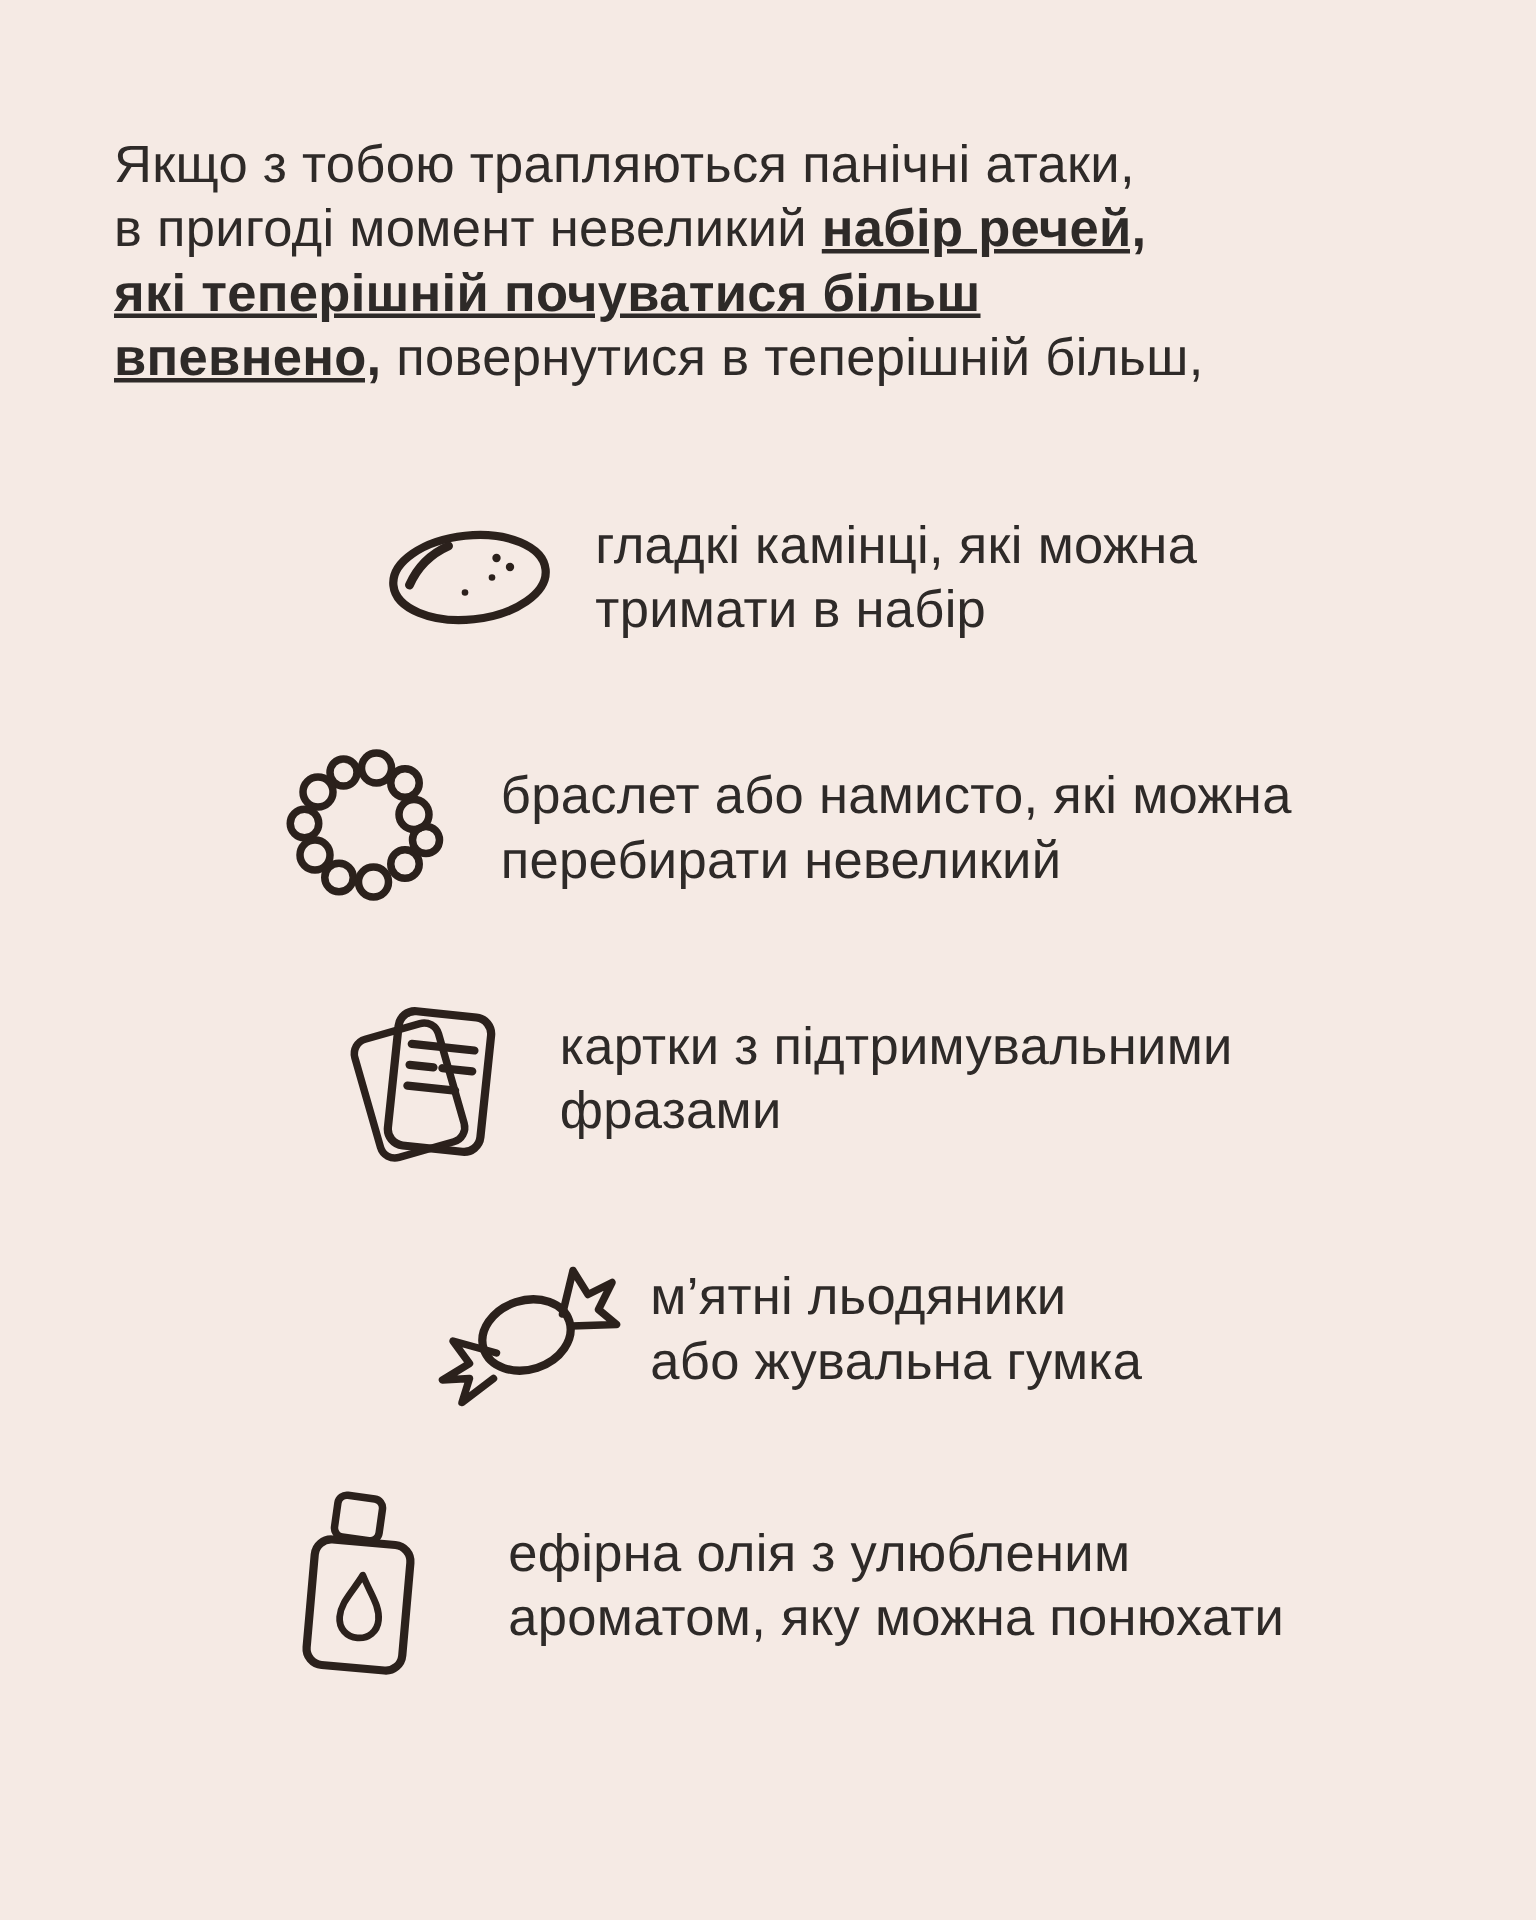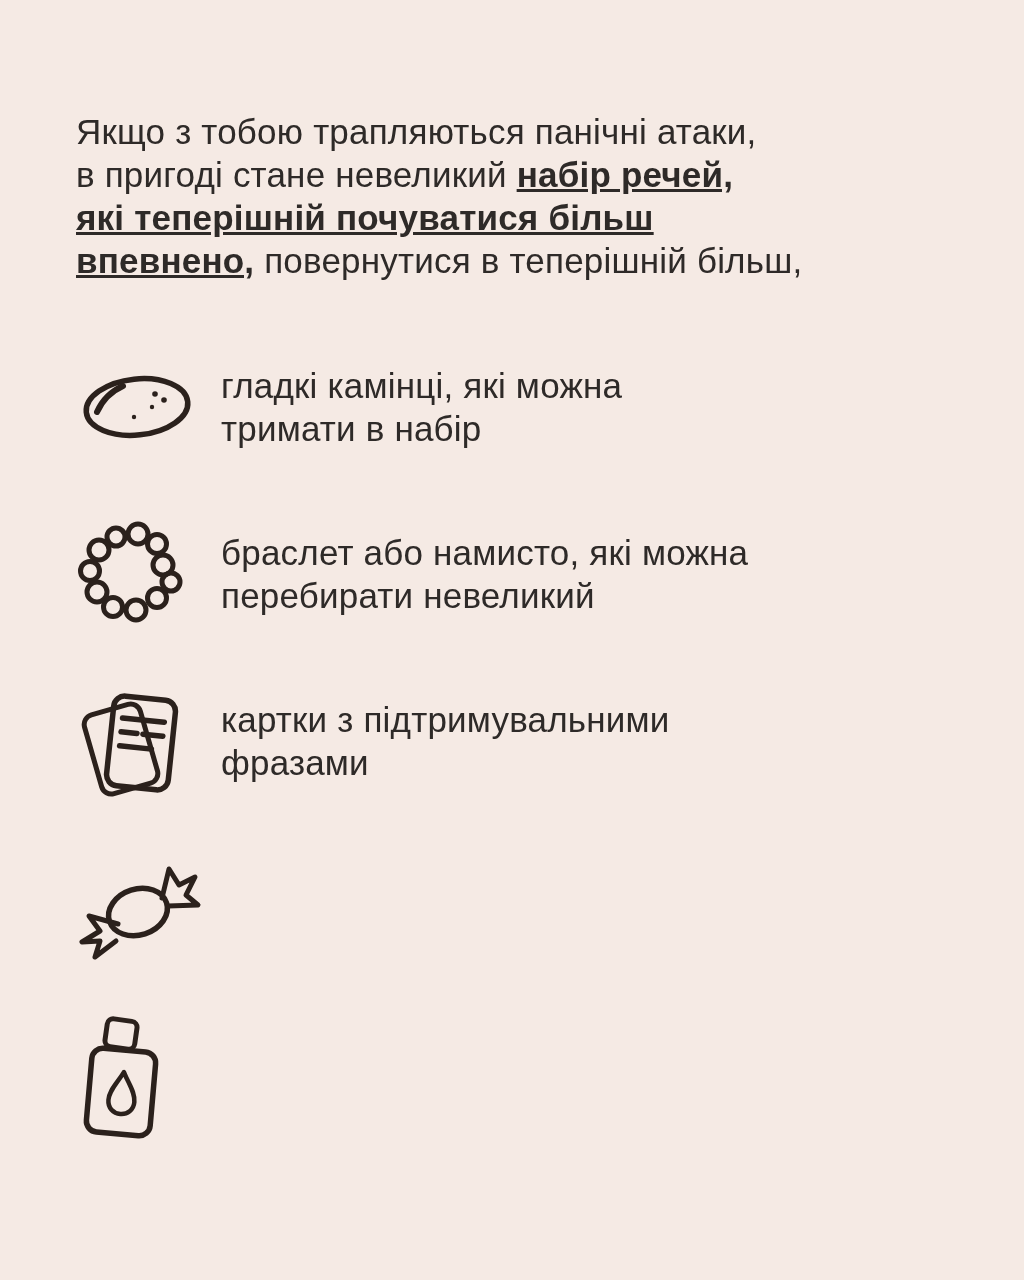--- a/index.html
+++ b/index.html
@@ -8,21 +8,21 @@
   }
   body {
     width: 1024px;
     height: 1280px;
     background: #f5eae4;
     font-family: "Liberation Sans", sans-serif;
     color: #2e2a28;
     overflow: hidden;
   }
   .content {
-    padding: 110px 50px 0 76px;
+    padding: 88px 50px 0 76px;
   }
   .intro {
     font-size: 35px;
     line-height: 43px;
     letter-spacing: 0.2px;
   }
   .intro .line {
     white-space: nowrap;
   }
   .bold {
@@ -30,20 +30,21 @@
     text-decoration: underline;
   }
   .items {
     margin-top: 64px;
   }
   .item {
     display: flex;
     align-items: center;
     min-height: 122px;
     margin-bottom: 45px;
+    justify-content: center;
   }
   .icon-wrap {
     flex: 0 0 145px;
     width: 145px;
     display: flex;
     align-items: center;
     justify-content: flex-start;
   }
   .item-text {
     font-size: 35px;
@@ -67,21 +68,21 @@
     stroke: none;
   }
 </style>
 </head>
 <body>
 
 <div class="content">
 
   <div class="intro">
     <div class="line"><span>Якщо з тобою трапляються панічні атаки,</span></div>
-    <div class="line"><span>в пригоді стане невеликий </span><span class="bold">набір речей,</span></div>
+    <div class="line"><span>в пригоді момент невеликий </span><span class="bold">набір речей,</span></div>
     <div class="line"><span class="bold">які теперішній почуватися більш</span></div>
     <div class="line"><span class="bold">впевнено,</span><span> повернутися в теперішній більш,</span></div>
   </div>
 
   <div class="items">
 
     <div class="item">
       <div class="icon-wrap">
         <svg width="122" height="82" viewBox="0 0 122 82">
           <g transform="rotate(-6 61 41)">
@@ -146,28 +147,36 @@
     <div class="item">
       <div class="icon-wrap">
         <svg width="128" height="108" viewBox="0 0 128 108">
           <g transform="rotate(-18 62 58)">
             <ellipse cx="62" cy="58" rx="30" ry="23" stroke-width="5.5"></ellipse>
           </g>
           <path d="M86 44 L93 15 L103 31 L119 23 L110 41 L122 51 L92 52" stroke-width="5"></path>
           <path d="M42 70 L13 62 L24 77 L6 88 L24 87 L19 103 L40 87" stroke-width="5"></path>
         </svg>
       </div>
+      <div class="item-text">
+        <div>м’ятні льодяники</div>
+        <div>або жувальна гумка</div>
+      </div>
     </div>
 
     <div class="item">
       <div class="icon-wrap">
         <svg width="96" height="130" viewBox="0 0 96 130">
           <rect x="30" y="6" width="30" height="28" rx="6" stroke-width="5" transform="rotate(8 45 20)"></rect>
           <rect x="13" y="36" width="64" height="84" rx="11" stroke-width="5.5" transform="rotate(5 45 78)"></rect>
           <g transform="rotate(5 46 80)">
             <path d="M46 58 C40 70 33 77 33 87 C33 95 39 100 46 100 C53 100 59 95 59 87 C59 77 52 70 46 58 Z" stroke-width="4.5"></path>
           </g>
         </svg>
       </div>
+      <div class="item-text">
+        <div>ефірна олія з улюбленим</div>
+        <div>ароматом, яку можна понюхати</div>
+      </div>
     </div>
 
   </div>
 </div>
 
 </body></html>

